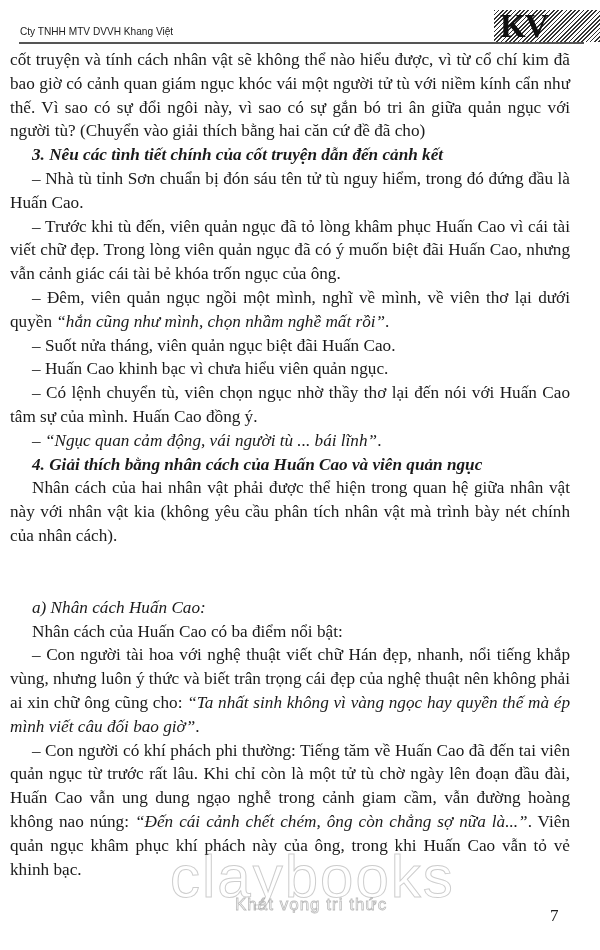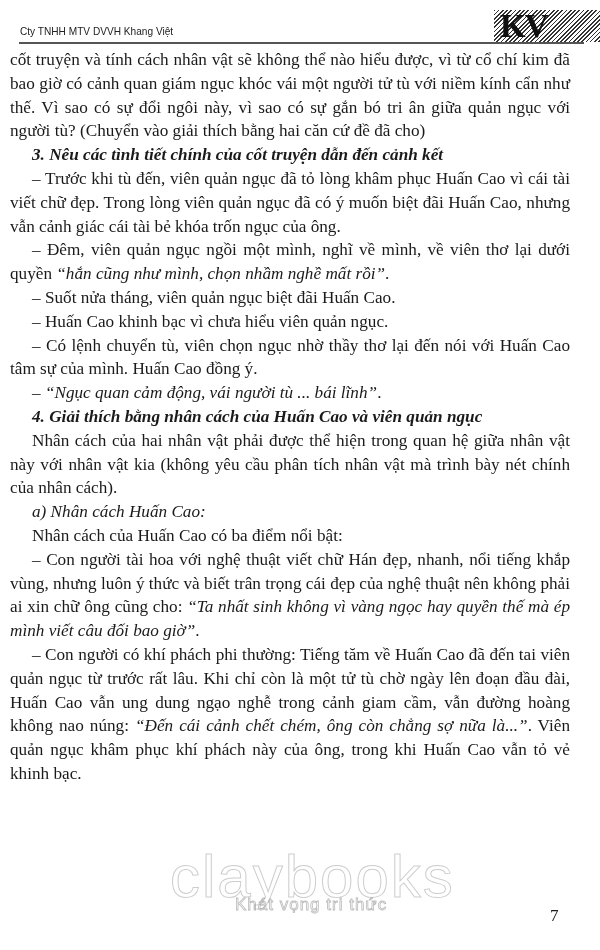--- a/index.html
+++ b/index.html
@@ -7,40 +7,41 @@
   .header { position: absolute; left: 10px; top: 0; width: 590px; height: 48px; margin-left: 9px; }
   .header-text { position: absolute; left: 1px; top: 25px; font-family: "Liberation Sans", sans-serif; font-size: 11.5px; color: #222; transform: scaleX(0.88); transform-origin: left; }
   .header-rule { position: absolute; left: 0; top: 42px; width: 565px; height: 1.5px; background: #555; }
   .logo { position: absolute; left: 494px; top: 10px; width: 106px; height: 32px;
     background: repeating-linear-gradient(135deg, #333 0 1.2px, #fff 1.2px 3px); text-align: center; }
   .logo-text { position: absolute; left: 6px; top: -3px; font-family: "Liberation Serif", serif; font-weight: bold; font-size: 33px; color: #111; letter-spacing: -1px; line-height: 38px; }
   .content { position: absolute; left: 10px; top: 48px; width: 560px; font-size: 17.2px; line-height: 23.8px; }
   .p { margin: 0; text-align: justify; text-align-last: left; }
   .ind { text-indent: 22px; }
   .bi { font-weight: bold; font-style: italic; }
-  .it { font-style: italic; }
+  .it { font-style: italic; margin-top: 48px; }
   .page-num { position: absolute; left: 550px; top: 906px; font-size: 17px; }
   .wm1 { position: absolute; left: 170px; top: 842px; font-family: Liberation Sans, sans-serif; font-size: 60px; color: rgba(150,150,150,0.35); letter-spacing: 2px; -webkit-text-stroke: 1px rgba(130,130,130,0.4); color: transparent; }
   .wm2 { position: absolute; left: 235px; top: 895px; font-family: "Liberation Sans", sans-serif; font-size: 17px; color: transparent; -webkit-text-stroke: 0.8px rgba(140,140,140,0.6); letter-spacing: 1px; text-align: right; }
 </style>
 </head>
 <body>
 
 <div class="header">
   <div class="header-text">Cty TNHH MTV DVVH Khang Việt</div>
   <div class="header-rule"></div>
 </div>
 <div class="logo">
   <span class="logo-text">KV</span>
 </div>
 
 <div class="content">
   <p class="p">cốt truyện và tính cách nhân vật sẽ không thể nào hiểu được, vì từ cổ chí kim đã bao giờ có cảnh quan giám ngục khóc vái một người tử tù với niềm kính cẩn như thế. Vì sao có sự đổi ngôi này, vì sao có sự gắn bó tri ân giữa quản ngục với người tù? (Chuyển vào giải thích bằng hai căn cứ đề đã cho)</p>
 
   <p class="p ind bi">3.  Nêu các tình tiết chính của cốt truyện dẫn đến cảnh kết</p>
+  <p class="p ind">–  Nhà tù tỉnh Sơn chuẩn bị đón sáu tên tử tù nguy hiểm, trong đó đứng đầu là Huấn Cao.</p>
   <p class="p ind">–  Trước khi tù đến, viên quản ngục đã tỏ lòng khâm phục Huấn Cao vì cái tài viết chữ đẹp. Trong lòng viên quản ngục đã có ý muốn biệt đãi Huấn Cao, nhưng vẫn cảnh giác cái tài bẻ khóa trốn ngục của ông.</p>
   <p class="p ind"><span>–  Đêm, viên quản ngục ngồi một mình, nghĩ về mình, về viên thơ lại dưới quyền </span><span class="it">“hắn cũng như mình, chọn nhầm nghề mất rồi”</span><span>.</span></p>
   <p class="p ind">–  Suốt nửa tháng, viên quản ngục biệt đãi Huấn Cao.</p>
   <p class="p ind">–  Huấn Cao khinh bạc vì chưa hiểu viên quản ngục.</p>
   <p class="p ind">–  Có lệnh chuyển tù, viên chọn ngục nhờ thầy thơ lại đến nói với Huấn Cao tâm sự của mình. Huấn Cao đồng ý.</p>
   <p class="p ind"><span>–  </span><span class="it">“Ngục quan cảm động, vái người tù ... bái lĩnh”</span><span>.</span></p>
 
   <p class="p ind bi">4.  Giải thích bằng nhân cách của Huấn Cao và viên quản ngục</p>
   <p class="p ind">Nhân cách của hai nhân vật phải được thể hiện trong quan hệ giữa nhân vật này với nhân vật kia (không yêu cầu phân tích nhân vật mà trình bày nét chính của nhân cách).</p>
   <p class="p ind it">a) Nhân cách Huấn Cao:</p>

